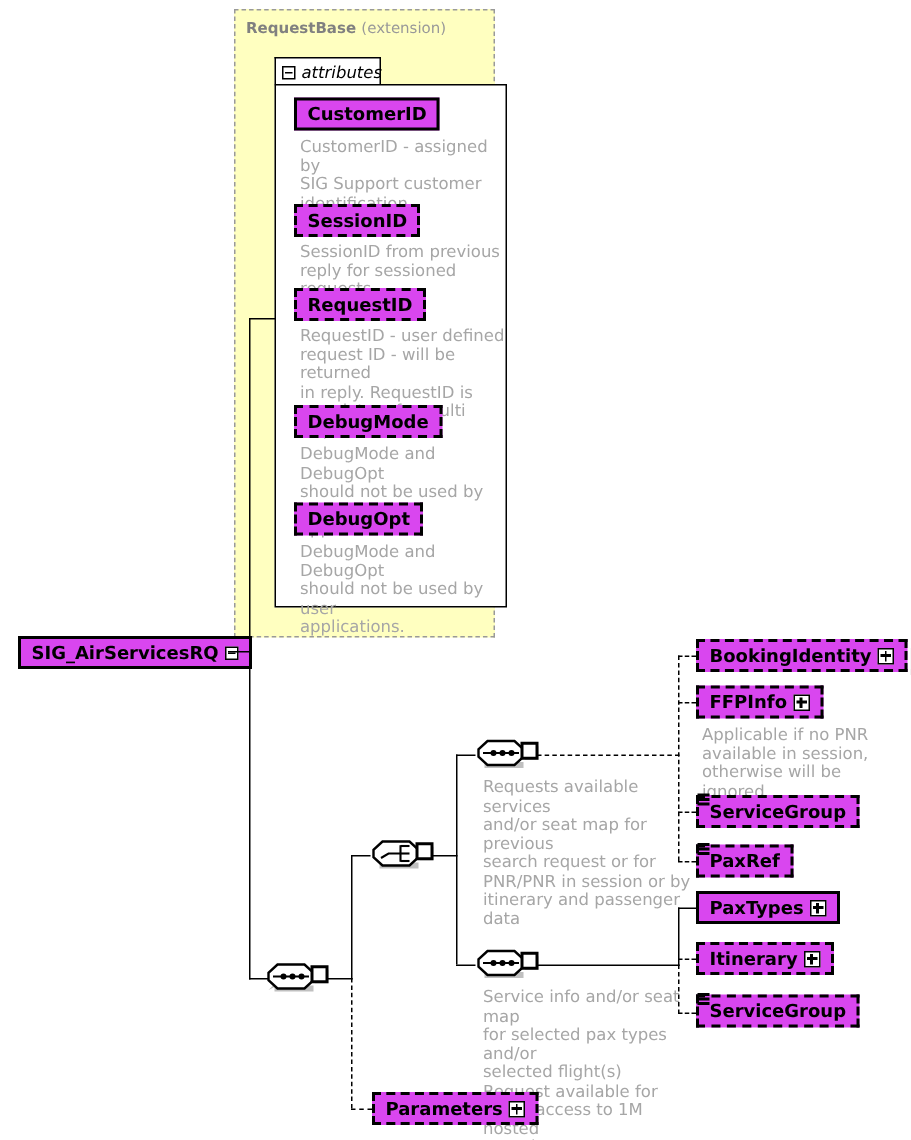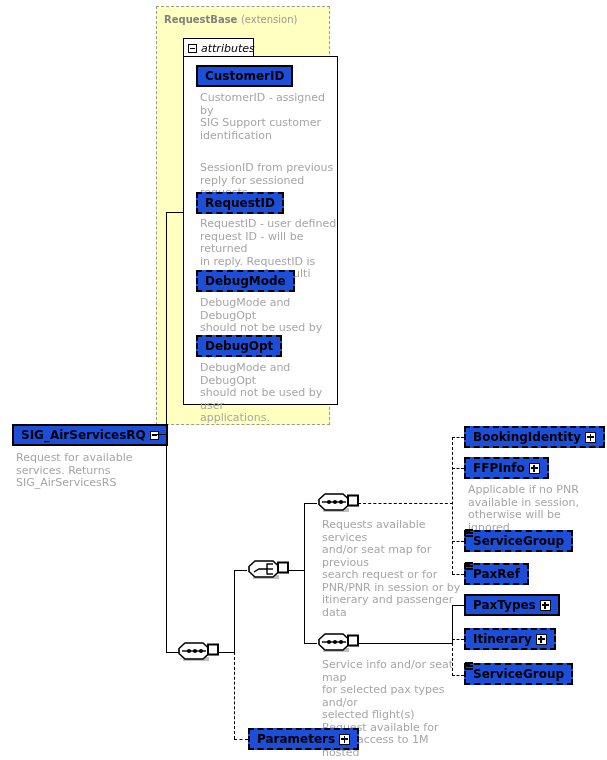--- a/index.html
+++ b/index.html
@@ -78,21 +78,21 @@
     left: 1px; right: 1px;
     top: 3px;
     height: 1px;
     background: #000;
   }
 
   
   .node {
     position: absolute;
     box-sizing: border-box;
-    background: #1d4ed8;
+    background: #d946ef;
     display: flex;
     align-items: center;
     justify-content: center;
     gap: 4px;
     height: 22px;
     padding: 0 7px;
     white-space: nowrap;
   }
   .node .node-label {
     font-size: 12px;
@@ -222,20 +222,23 @@
   </div>
   <div class="attr-panel" style="left:183px; top:56px; width:155px; height:349px;"></div>
 
   <div class="node solid" style="left:196px; top:65px;">
     <span class="node-label">CustomerID</span>
   </div>
   <div class="doc" style="left:200px; top:92px; width:136px;">CustomerID - assigned by
 SIG Support customer
 identification</div>
 
+  <div class="node dashed" style="left:196px; top:136px;">
+    <span class="node-label">SessionID</span>
+  </div>
   <div class="doc" style="left:200px; top:162px; width:136px;">SessionID from previous
 reply for sessioned requests.</div>
 
   <div class="node dashed" style="left:196px; top:192px;">
     <span class="node-label">RequestID</span>
   </div>
   <div class="doc" style="left:200px; top:218px; width:140px;">RequestID - user defined
 request ID - will be returned
 in reply. RequestID is
 mandatory for multi request</div>
@@ -251,23 +254,20 @@
     <span class="node-label">DebugOpt</span>
   </div>
   <div class="doc" style="left:200px; top:362px; width:136px;">DebugMode and DebugOpt
 should not be used by user
 applications.</div>
 
   <div class="node solid" style="left:12px; top:424px;">
     <span class="node-label">SIG_AirServicesRQ</span>
     <span class="minus-box"></span>
   </div>
-  <div class="doc" style="left:16px; top:452px; width:140px;">Request for available
-services. Returns
-SIG_AirServicesRS</div>
 
   <div class="line h" style="left:152px; top:434px; width:15px;"></div>
 
   <div class="line v" style="left:166px; top:212px; height:441px;"></div>
 
   <div class="line h" style="left:166px; top:212px; width:18px;"></div>
 
   <div class="compositor" style="left:176px; top:639px;">
     <svg width="46" height="26" viewBox="0 0 46 26" xmlns="http://www.w3.org/2000/svg">
       <g>

